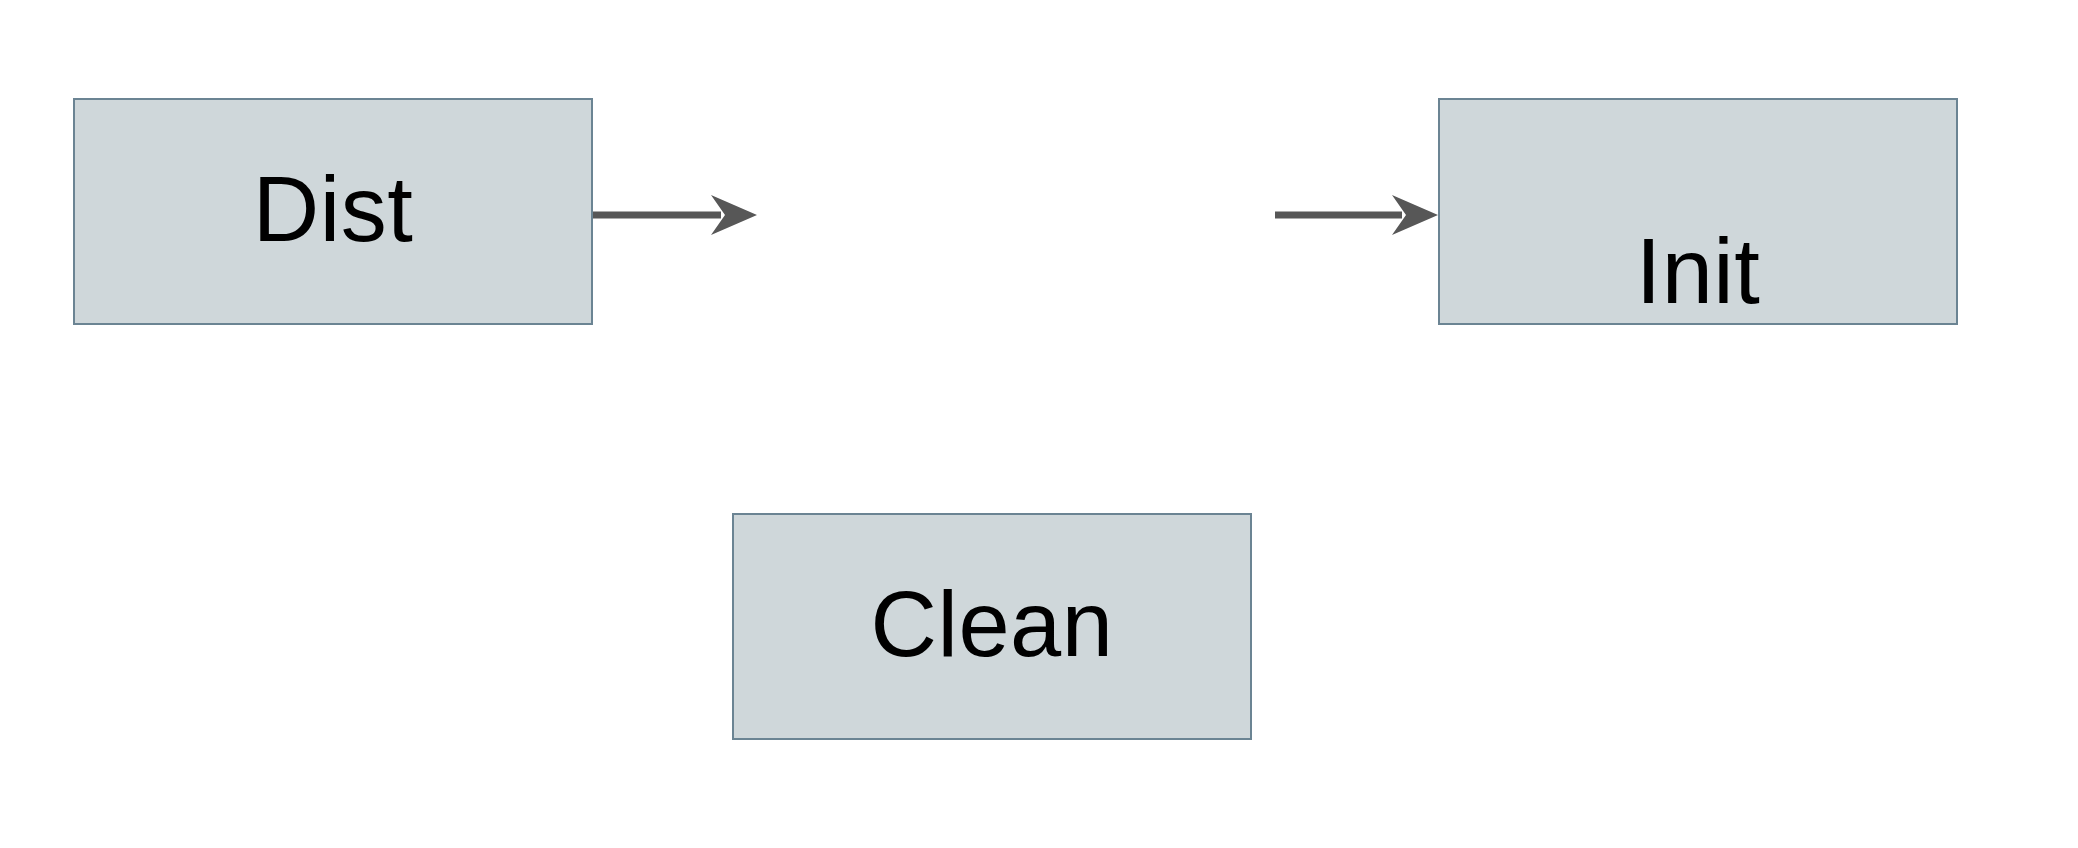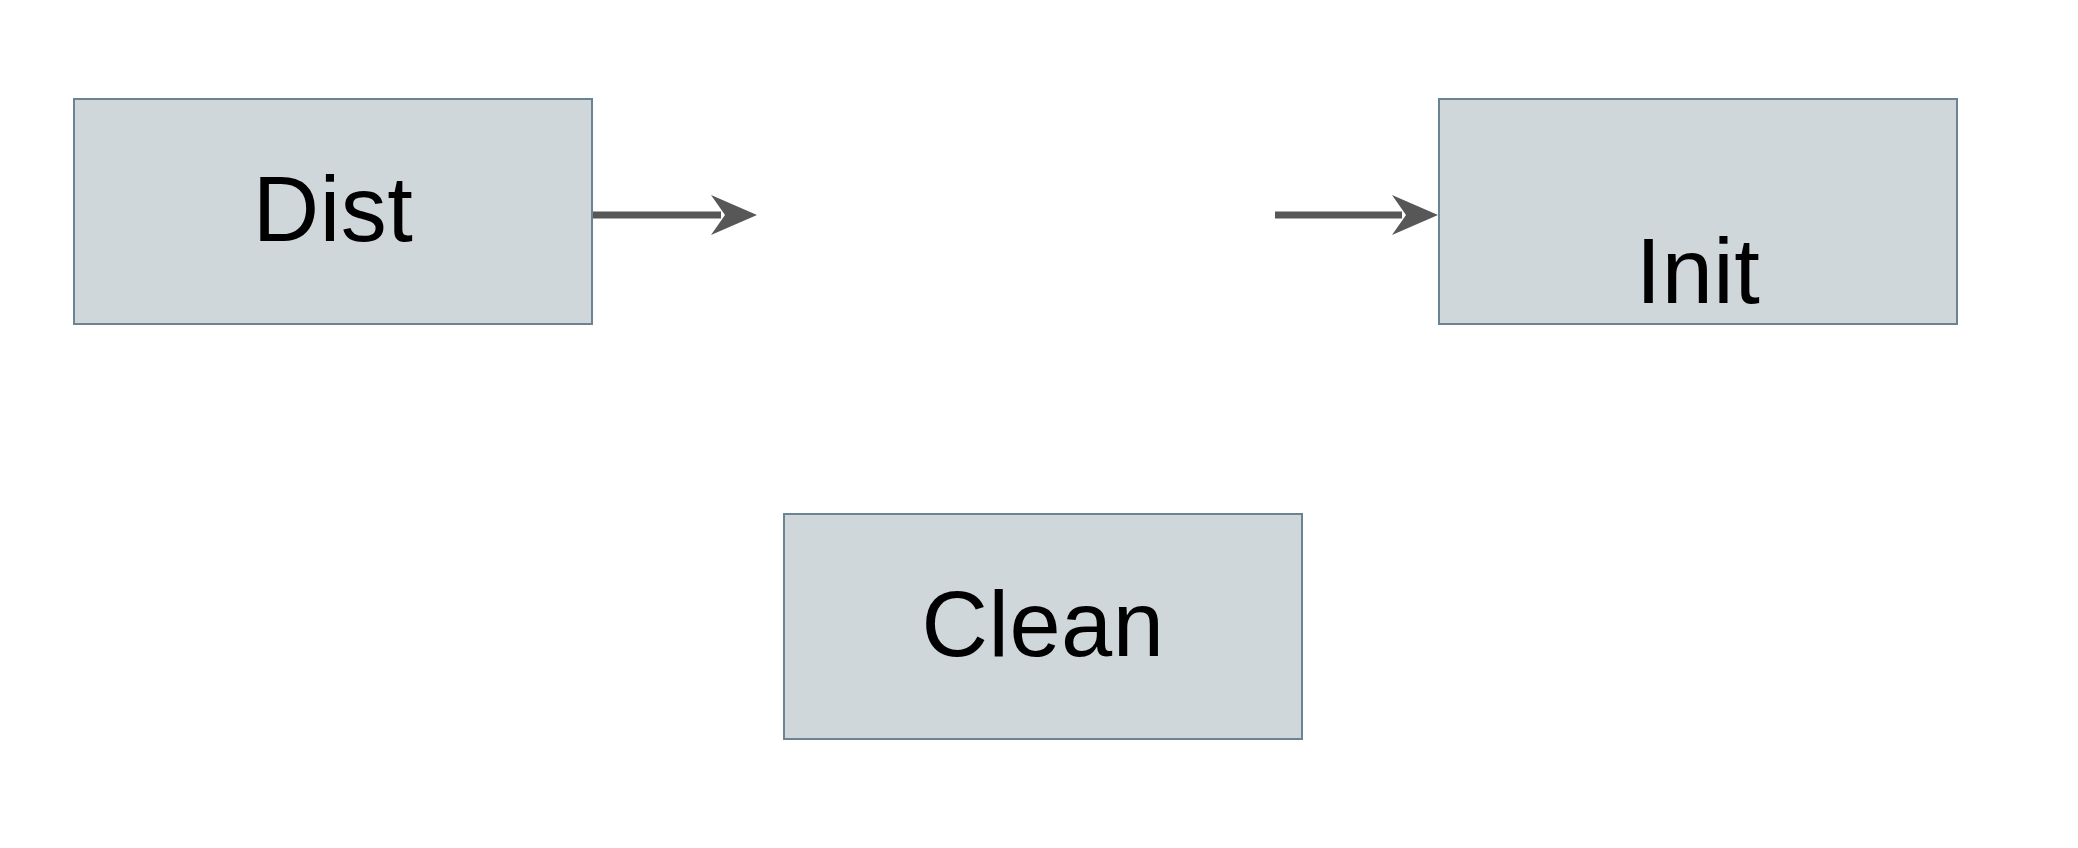--- a/index.html
+++ b/index.html
@@ -37,21 +37,21 @@
     font-size: 92px;
     line-height: 1;
     color: var(--text-color);
     letter-spacing: 0.5px;
     white-space: nowrap;
     padding-bottom: 6px; 
   }
   #node-dist    { left: 73px;   top: 98px;  }
   #node-compile { left: 757px;  top: 98px;  }
   #node-init    { left: 1438px; top: 98px; align-items: flex-end;  }
-  #node-clean   { left: 783px;  top: 513px; }
+  #node-clean   { left: 732px;  top: 513px; }
 
   .arrow {
     position: absolute;
     top: 191px;
     height: 48px;
   }
   #arrow-1 { left: 593px;  width: 164px; }
   #arrow-2 { left: 1275px; width: 163px; }
   .arrow svg { display: block; width: 100%; height: 100%; }
   .arrow line { stroke: var(--arrow-color); stroke-width: 7; }

